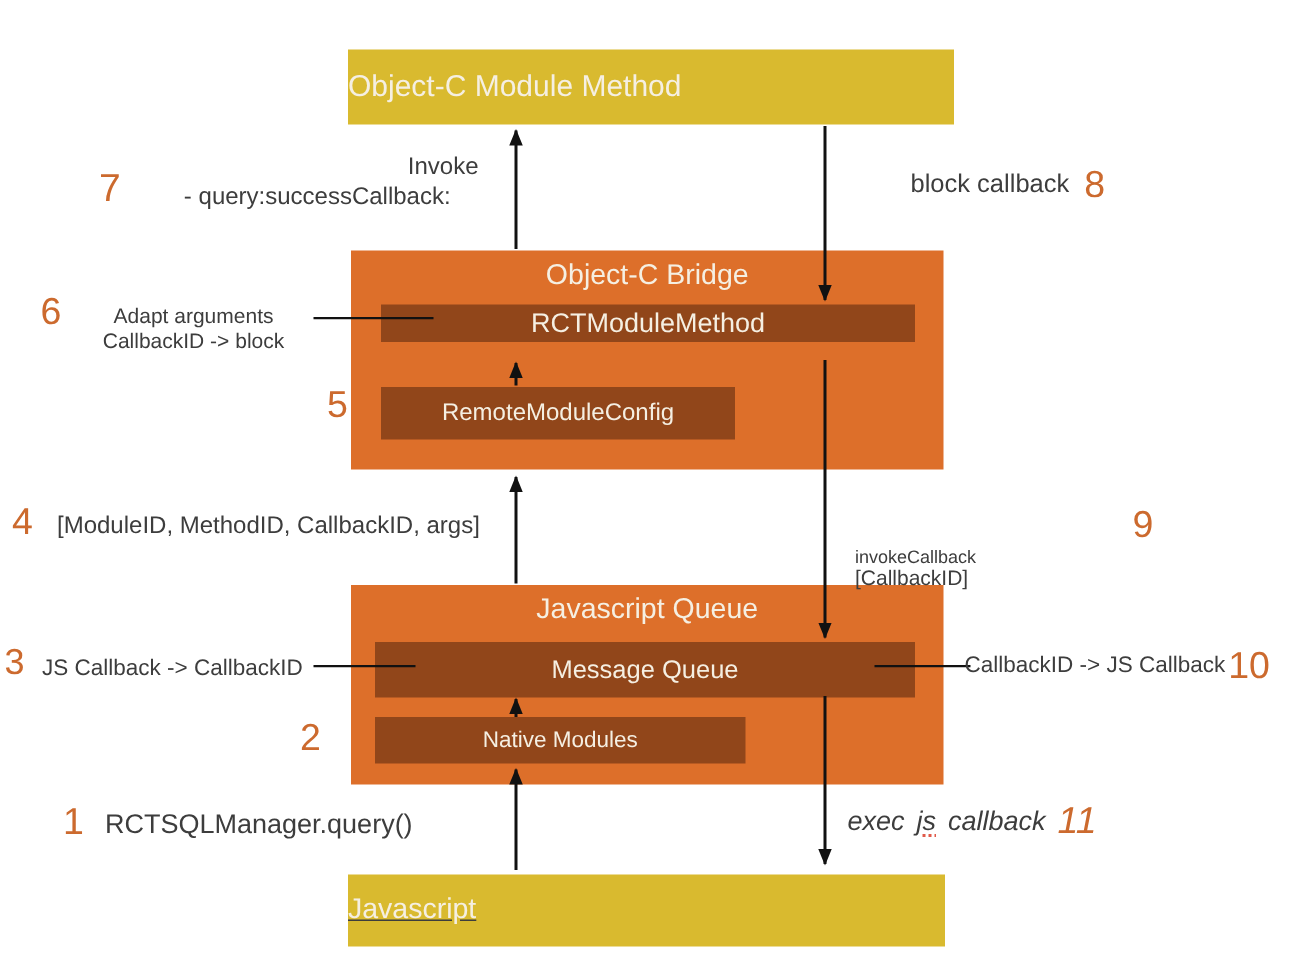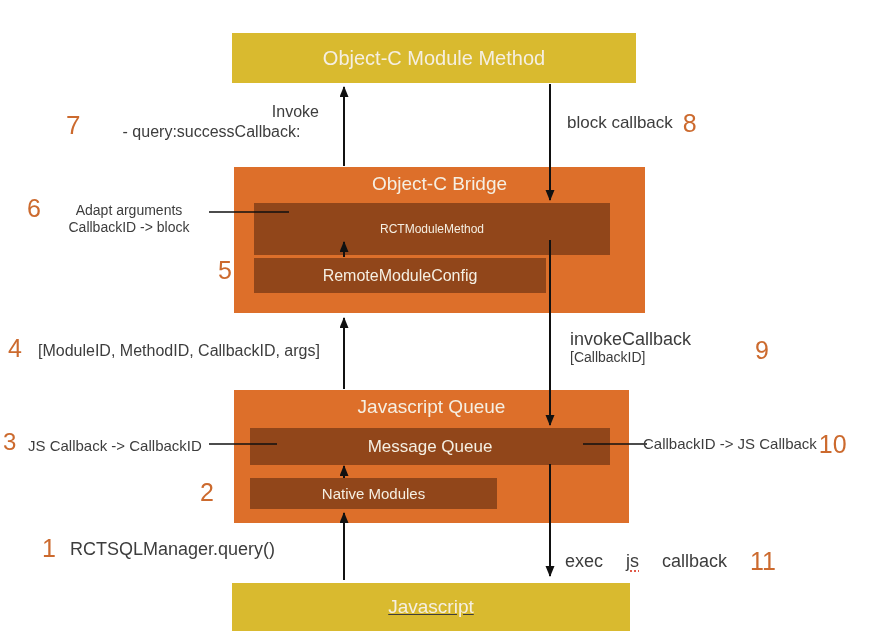--- a/index.html
+++ b/index.html
@@ -2,62 +2,62 @@
 <html style="--yellow: #d9ba2f; --orange: #dd6f2a; --brown: #91461a; --number-orange: #cc6a2e; --text-dark: #3d3d3d; --box-text: #f5efe2;"><head>
 <meta charset="utf-8">
 <style>
   html,body{margin:0;padding:0;background:#ffffff;}
   #canvas{
     position:relative;width:872px;height:643px;background:#ffffff;overflow:hidden;
     font-family:"Liberation Sans","DejaVu Sans",sans-serif;color:var(--text-dark,#3d3d3d);
   }
   .abs{position:absolute;}
   
-  .ybox{background:var(--yellow,#d9ba2f);display:flex;align-items:center;justify-content:center;}
+  .ybox{background:var(--yellow,#d9ba2f);display:flex;align-items:center;justify-content:flex-start;}
   .obox{background:var(--orange,#dd6f2a);}
   .bbox{background:var(--brown,#91461a);display:flex;align-items:center;justify-content:center;position:absolute;}
   .boxlabel{color:var(--box-text,#f5efe2);white-space:nowrap;}
   .bridge-title{position:absolute;left:0;right:0;top:6px;text-align:center;font-size:19px;color:var(--box-text,#f5efe2);}
   #top-yellow{left:232px;top:33px;width:404px;height:50px;}
   #top-yellow .boxlabel{font-size:20px;}
   #bottom-yellow{left:232px;top:583px;width:398px;height:48px;text-decoration:underline;}
   #bottom-yellow .boxlabel{font-size:19px;}
-  #objc-bridge{left:234px;top:167px;width:395px;height:146px;padding-left:16px;}
+  #objc-bridge{left:234px;top:167px;width:395px;height:146px;}
   #js-bridge{left:234px;top:390px;width:395px;height:133px;}
-  #rct-box{left:20px;top:36px;width:356px;height:52px;font-size:12px;}
-  #remote-box{left:20px;top:91px;width:292px;height:35px;font-size:16px;}
+  #rct-box{left:20px;top:36px;width:356px;height:25px;font-size:18px;}
+  #remote-box{left:20px;top:91px;width:236px;height:35px;font-size:16px;}
   #mq-box{left:16px;top:38px;width:360px;height:37px;font-size:17px;}
   #native-box{left:16px;top:88px;width:247px;height:31px;font-size:15px;}
   
   .num{color:var(--number-orange,#cc6a2e);font-size:25px;line-height:1;}
   .lbl{font-size:16px;line-height:1.25;white-space:nowrap;}
   .row{display:flex;align-items:center;gap:10px;}
   #s7-num{left:66px;top:112px;font-size:26px;}
   #s7-text{left:90px;top:102px;width:243px;font-size:17px;}
   #s7-text .l1{text-align:right;padding-right:14px;}
   #s7-text .l2{text-align:center;}
   #s8{left:567px;top:108px;height:30px;}
-  #s8 .lbl{font-size:17px;}
+  #s8 .lbl{font-size:17px;margin-left:40px;}
   #s6-num{left:27px;top:196px;}
   #s6-text{left:50px;top:202px;width:158px;font-size:14px;text-align:center;line-height:1.18;}
   #s5-num{left:218px;top:258px;}
   #s4-num{left:8px;top:336px;}
   #s4-text{left:38px;top:341px;font-size:16px;}
   #s9-text{left:570px;top:330px;line-height:1.1;}
-  #s9-text .l1{font-size:18px;}
+  #s9-text .l1{font-size:12px;margin-top:35px;}
   #s9-text .l2{font-size:14px;}
   #s9-num{left:755px;top:338px;}
   #s3-num{left:3px;top:430px;font-size:24px;}
   #s3-text{left:28px;top:437px;font-size:15px;}
   #s10{left:643px;top:432px;gap:2px;text-align:right;}
   #s10 .lbl{font-size:15px;}
   #s2-num{left:200px;top:480px;}
   #s1-num{left:42px;top:536px;}
   #s1-text{left:70px;top:538px;font-size:18px;}
-  #s11{left:565px;top:549px;gap:23px;}
+  #s11{left:565px;top:535px;gap:8px;font-style:italic;}
   #s11 .lbl{font-size:18px;}
   #s11 .squiggle{text-decoration:underline dotted #e05a4a 2px;text-underline-offset:3px;}
   
   #arrows{position:absolute;left:0;top:0;width:872px;height:643px;pointer-events:none;}
   #arrows line{stroke:#111111;}
 </style>
 </head>
 <body>
 
 <div id="canvas">

